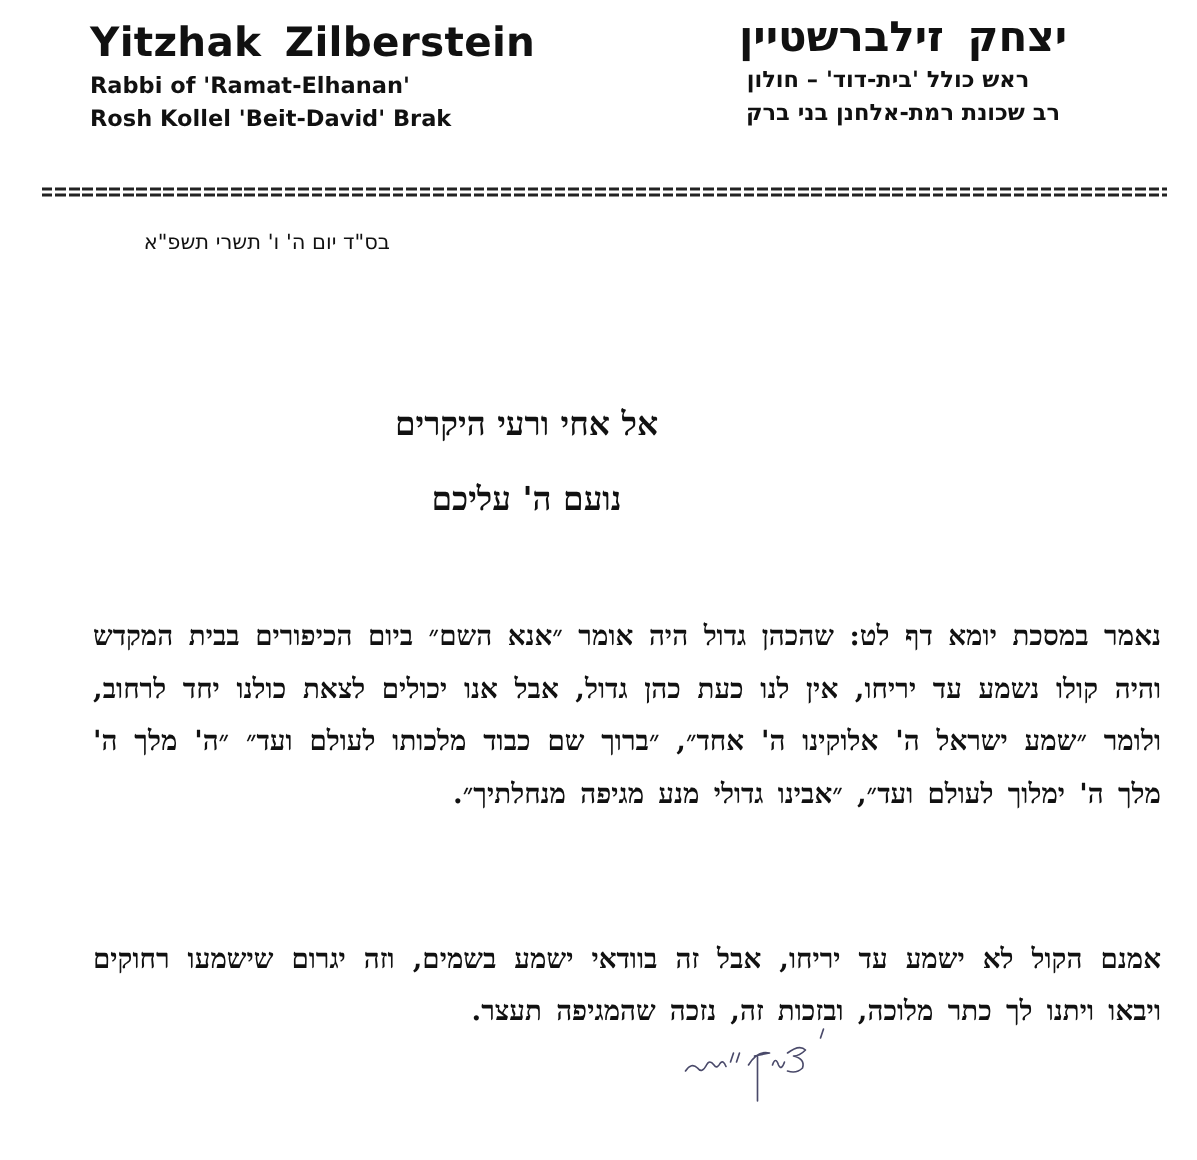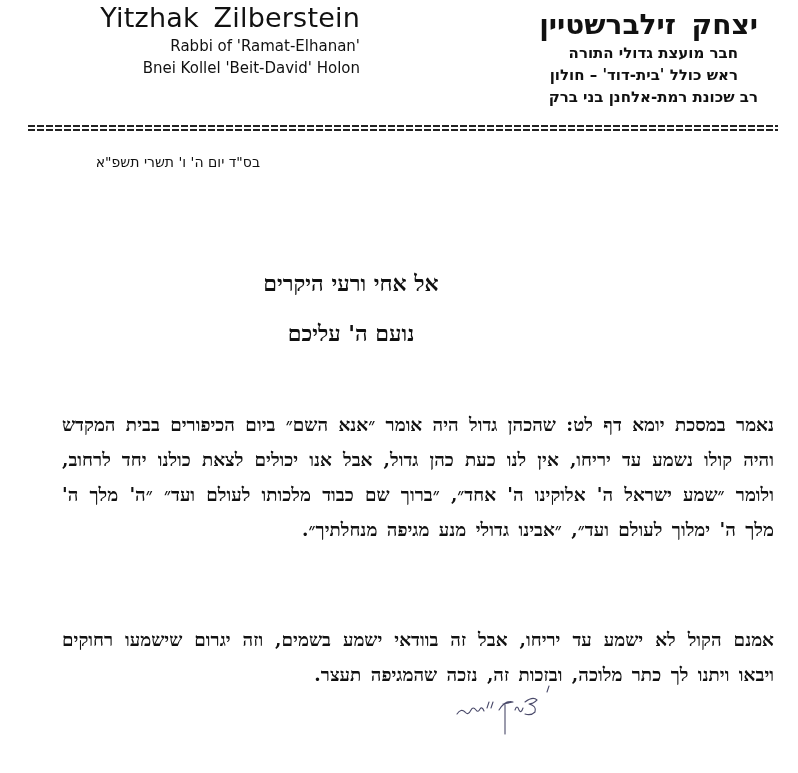--- a/index.html
+++ b/index.html
@@ -10,44 +10,45 @@
     body {
       width: 798px;
       height: 773px;
       position: relative;
       overflow: hidden;
       color: #111111;
     }
     .letterhead-en {
       position: absolute;
       left: 60px;
-      top: 1px;
+      top: 12px;
       width: 300px;
       font-family: "DejaVu Sans", sans-serif;
-      font-weight: normal;
-      text-align: right;
+      font-weight: bold;
+      text-align: left;
     }
     .letterhead-en .name {
       font-size: 27px;
       line-height: 34px;
       letter-spacing: 0.2px;
       word-spacing: 6px;
     }
     .letterhead-en .line {
       font-size: 15px;
       line-height: 22px;
     }
     .letterhead-he {
       position: absolute;
-      right: 40px;
+      right: 31px;
       top: 8px;
       width: 330px;
       direction: rtl;
       font-family: "DejaVu Sans", sans-serif;
       font-weight: bold;
+      text-align: center;
     }
     .letterhead-he .name {
       font-size: 28px;
       line-height: 34px;
       word-spacing: 6px;
     }
     .letterhead-he .line {
       font-size: 15px;
       line-height: 22px;
     }
@@ -119,26 +120,25 @@
       width: 120px;
       height: 62px;
     }
   </style>
 </head>
 <body>
 
 <div class="letterhead-en">
   <div class="name">Yitzhak  Zilberstein</div>
   <div class="line">Rabbi of 'Ramat-Elhanan'</div>
-  <div class="line">Bnei Kollel 'Beit-David' Holon</div>
+  <div class="line">Rosh Kollel 'Beit-David' Brak</div>
 </div>
 
 <div class="letterhead-he">
   <div class="name">יצחק זילברשטיין</div>
-  <div class="line l1">חבר מועצת גדולי התורה</div>
   <div class="line l3">ראש כולל 'בית-דוד' – חולון</div>
   <div class="line l2">רב שכונת רמת-אלחנן בני ברק</div>
 </div>
 
 <div class="separator"></div>
 
 <div class="date-line">בס"ד יום ה' ו' תשרי תשפ"א</div>
 
 <div class="greeting g1">אל אחי ורעי היקרים</div>
 <div class="greeting g2">נועם ה' עליכם</div>

